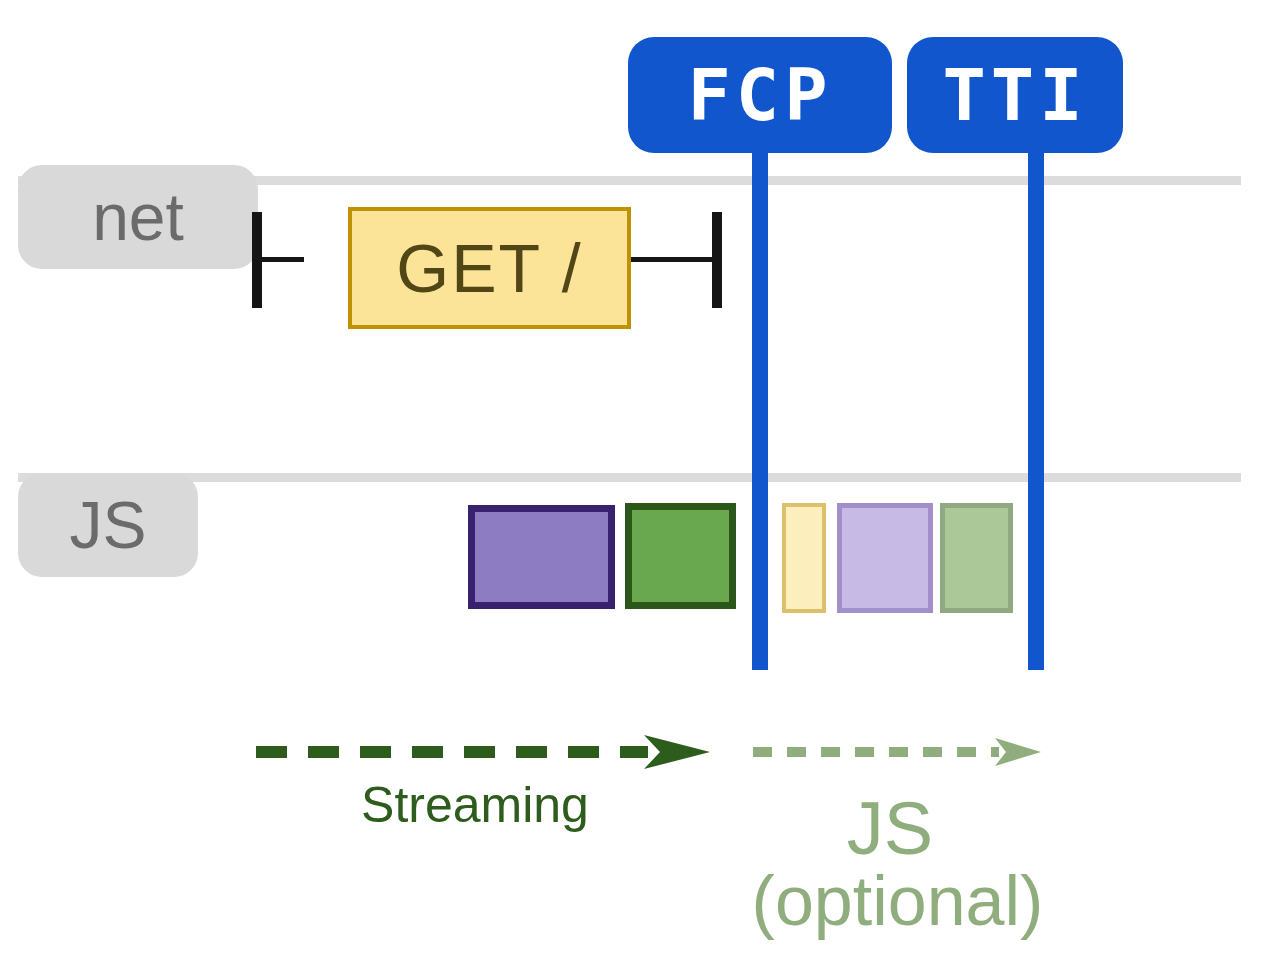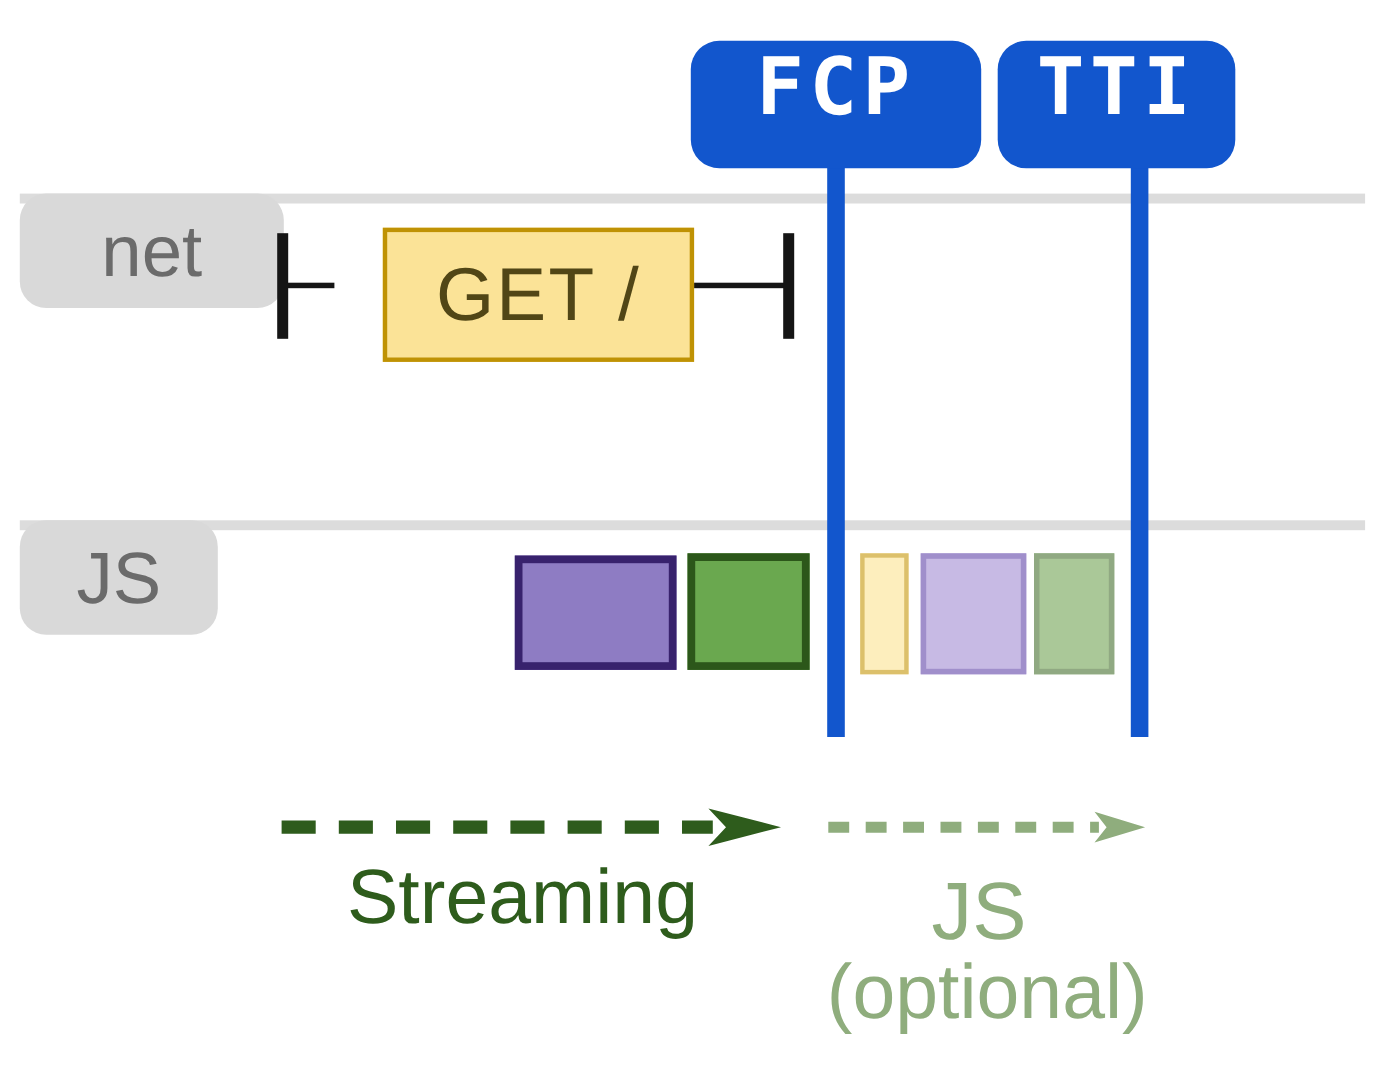--- a/index.html
+++ b/index.html
@@ -6,21 +6,21 @@
 
   .canvas {
     position:relative; width:1272px; height:974px; background:#ffffff;
     overflow:hidden; font-family:"Liberation Sans", sans-serif;
   }
 
   
   .badge {
     position:absolute; top:37px; height:116px;
     background:var(--blue); border-radius:26px;
-    color:#ffffff; display:flex; justify-content:center;
+    color:#ffffff; display:flex; align-items:center; justify-content:center;
     font-family:"DejaVu Sans Mono", monospace; font-weight:bold;
     font-size:72px; letter-spacing:5px; z-index:6;
   }
   .badge-fcp { left:628px; width:264px; }
   .badge-tti { left:907px; width:216px; }
 
   
   .vline { position:absolute; top:148px; width:16px; height:522px; background:var(--blue); z-index:5; }
   .vline-fcp { left:752px; }
   .vline-tti { left:1028px; }
@@ -30,21 +30,21 @@
   .lane-line-net { top:176px; }
   .lane-line-js  { top:473px; }
 
   
   .lane-label {
     position:absolute; left:18px; height:104px; background:var(--label_bg);
     border-radius:24px; color:var(--label_text);
     display:flex; align-items:center; justify-content:center;
     font-size:66px; z-index:2;
   }
-  .lane-label-net { top:176px; width:240px; }
+  .lane-label-net { top:165px; width:240px; }
   .lane-label-js  { top:473px; width:180px; }
 
   
   .tick { position:absolute; top:212px; width:10px; height:96px; background:#151515; z-index:3; }
   .tick-start { left:252px; }
   .tick-end   { left:712px; }
   .connector { position:absolute; top:257px; height:5px; background:#151515; z-index:3; }
   .connector-left  { left:260px; width:44px; }
   .connector-right { left:580px; width:135px; }
   .get-box {
@@ -62,21 +62,21 @@
   .task-purple-faded { left:837px; top:503px; width:96px;  height:110px; background:var(--purple_faded_fill); border:5px solid var(--purple_faded_border); }
   .task-green-faded  { left:940px; top:503px; width:73px;  height:110px; background:var(--green_faded_fill);  border:5px solid var(--green_faded_border); }
 
   
   .arrow { position:absolute; z-index:1; }
   .arrow-streaming { left:248px; top:733px; }
   .arrow-js        { left:747px; top:736px; }
 
   
   .caption { position:absolute; text-align:center; line-height:1; z-index:1; }
-  .caption-streaming { left:250px; top:780px; width:450px; font-size:70px; color:var(--streaming_green); }
+  .caption-streaming { left:250px; top:780px; width:450px; font-size:50px; color:var(--streaming_green); }
   .caption-js        { left:790px; top:792px; width:200px; font-size:74px; color:var(--sage_green); }
   .caption-optional  { left:740px; top:866px; width:315px; font-size:70px; color:var(--sage_green); }
 </style>
 </head>
 <body>
 
 <div class="canvas">
 
   <div class="lane-line lane-line-net"></div>
   <div class="lane-line lane-line-js"></div>

